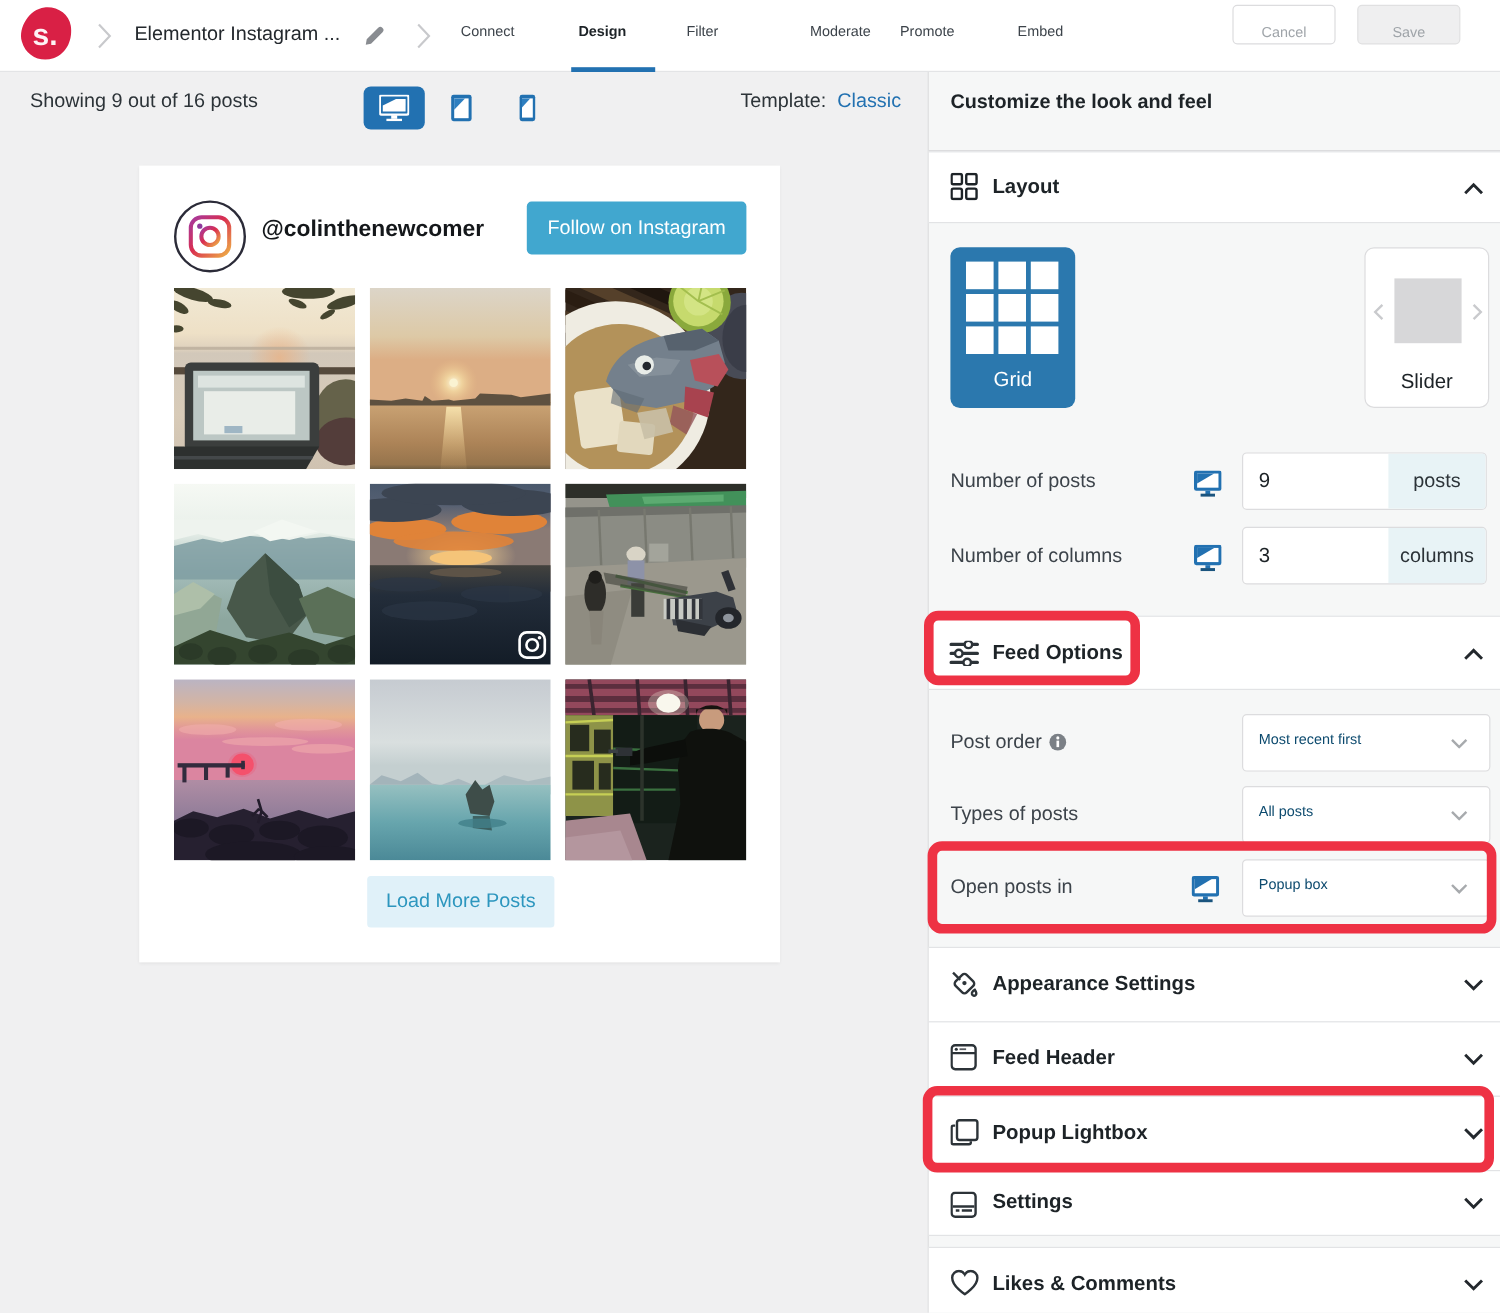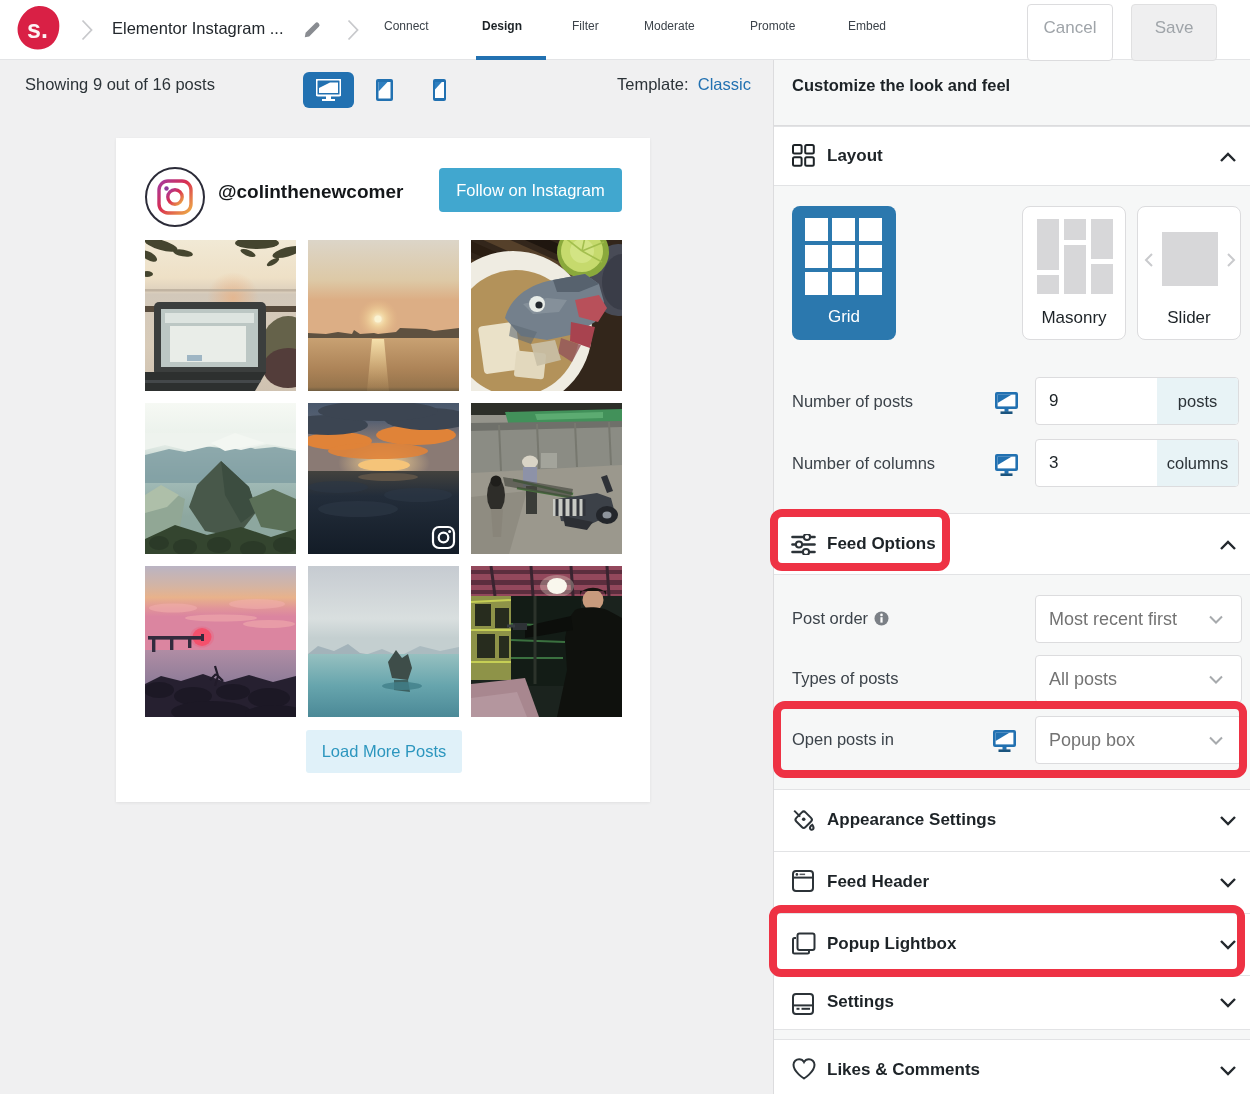--- a/index.html
+++ b/index.html
@@ -7,21 +7,21 @@
   body { font-family:"Liberation Sans", sans-serif; background:#f0f0f1; position:relative; }
   .abs { position:absolute; }
 
   
   #topbar { position:absolute; left:0; top:0; width:1250px; height:60px; background:#fff; border-bottom:1px solid #e3e4e6; z-index:20; }
   .crumb-sep { position:absolute; top:17px; }
   #doc-title { position:absolute; left:112px; top:19px; font-size:16.5px; color:#23282d; }
   .tab { position:absolute; top:19px; font-size:12px; color:#3c434a; }
   .tab.active { color:#1d2327; font-weight:bold; }
   #tab-underline { position:absolute; left:476px; top:56px; width:70px; height:4px; background:#2271b1; }
-  .topbtn { position:absolute; top:4px; height:57px; width:86px; border-radius:4px; font-size:17px; text-align:center; line-height:45px; }
+  .topbtn { position:absolute; top:4px; height:33px; width:86px; border-radius:4px; font-size:12px; text-align:center; line-height:45px; }
   #btn-cancel { left:1027px; background:#fff; border:1px solid #dcdcde; color:#9fa4a9; }
   #btn-save { left:1131px; background:#efeff0; border:1px solid #e0e0e1; color:#9fa4a9; }
 
   
   #showing { position:absolute; left:25px; top:75px; font-size:16.5px; color:#2c3338; }
   #dev-desktop { position:absolute; left:303px; top:72px; width:51px; height:36px; background:#2271b1; border-radius:6px; }
   #template-label { position:absolute; top:75px; left:617px; font-size:16.5px; color:#2c3338; }
 
   
   #card { position:absolute; left:116px; top:138px; width:534px; height:664px; background:#fff; box-shadow:0 1px 3px rgba(0,0,0,.07); }
@@ -35,21 +35,21 @@
   #sidebar { position:absolute; left:773px; top:60px; width:477px; height:1034px; background:#f6f7f7; border-left:1px solid #dcdcde; }
   .sb { position:absolute; }
   .sec-row { position:absolute; left:0; width:477px; background:#fff; border-top:1px solid #e2e3e5; border-bottom:1px solid #e2e3e5; }
   .sec-title { position:absolute; left:53px; font-size:17px; font-weight:bold; color:#1d2327; }
   .sec-icon { position:absolute; left:18px; }
   .chev { position:absolute; left:445px; }
   .field-label { position:absolute; left:18px; font-size:16.5px; color:#3c434a; }
   .numbox { position:absolute; left:261px; width:204px; height:48px; background:#fff; border:1px solid #dcdcde; border-radius:4px; display:flex; overflow:hidden; }
   .numbox .val { flex:1; font-size:17px; color:#1d2327; padding:13px 0 0 13px; }
   .numbox .suffix { width:81px; background:#e8f3f6; font-size:16.5px; color:#2c3338; text-align:center; line-height:46px; }
-  .selbox { position:absolute; left:261px; width:207px; height:48px; background:#fff; border:1px solid #dcdcde; border-radius:4px; font-size:18px; color:#737373; padding:13px 0 0 13px; }
+  .selbox { position:absolute; left:261px; width:207px; height:48px; background:#fff; border:1px solid #dcdcde; border-radius:4px; font-size:12px; color:#0c4a6e; padding:13px 0 0 13px; }
   .redbox { position:absolute; border:8px solid #ee3244; border-radius:12px; z-index:10; }
   .lay-card { position:absolute; top:146px; width:104px; height:134px; background:#fff; border:1px solid #dcdcde; border-radius:8px; }
   .lay-label { position:absolute; width:100%; text-align:center; top:101px; font-size:17px; color:#1d2327; }
 </style>
 </head>
 <body>
 
 <div id="topbar">
   <svg class="abs" style="left:15px;top:5px" width="47" height="47" viewBox="0 0 47 47">
     <path d="M22 1.2 C32.5 0 42.5 6.5 44 16.5 C45.6 27 41.5 39.5 29.5 43.5 C18.5 47.2 6.5 41.5 3.2 29.5 C0 18 9.5 2.6 22 1.2 Z" fill="#d92045"></path>
@@ -61,21 +61,21 @@
   <div id="doc-title">Elementor Instagram ...</div>
   <svg class="abs" style="left:303px;top:20px" width="19" height="19" viewBox="0 0 19 19">
       <path d="M1.8 17.2 L2.6 12.8 L12.2 3.2 A2.4 2.4 0 0 1 15.6 3.2 L15.8 3.4 A2.4 2.4 0 0 1 15.8 6.8 L6.2 16.4 L1.8 17.2 Z" fill="#898c91"></path>
     </svg>
   <svg class="crumb-sep" style="left:347px;top:19px" width="13" height="22" viewBox="0 0 13 22">
       <polyline points="1.5,1.5 10.5,11 1.5,20.5" fill="none" stroke="#c8c9cc" stroke-width="1.8"></polyline>
     </svg>
   <div class="tab" style="left:384px">Connect</div>
   <div class="tab active" style="left:482px">Design</div>
   <div class="tab" style="left:572px">Filter</div>
-  <div class="tab" style="left:644px">Moderate</div>
+  <div class="tab" style="left:675px">Moderate</div>
   <div class="tab" style="left:750px">Promote</div>
   <div class="tab" style="left:848px">Embed</div>
   <div id="tab-underline"></div>
   <div class="topbtn" id="btn-cancel">Cancel</div>
   <div class="topbtn" id="btn-save">Save</div>
 </div>
 
 <div id="showing">Showing 9 out of 16 posts</div>
 <div id="dev-desktop">
   <svg class="abs" style="left:13px;top:7px" width="25" height="22" viewBox="0 0 25 22">
@@ -493,29 +493,20 @@
         <div style="background:#fff"></div>
       <div style="background:#fff"></div>
         <div style="background:#fff"></div>
         <div style="background:#fff"></div>
       <div style="background:#fff"></div>
         <div style="background:#fff"></div>
         <div style="background:#fff"></div>
     </div>
     <div class="lay-label" style="color:#fff">Grid</div>
   </div>
-  <div class="lay-card" style="left:248px">
-    <div class="abs" style="left:14px;top:12px;width:22px;height:51px;background:#d7d7d9"></div>
-    <div class="abs" style="left:14px;top:68px;width:22px;height:19px;background:#d7d7d9"></div>
-    <div class="abs" style="left:41px;top:12px;width:22px;height:21px;background:#d7d7d9"></div>
-    <div class="abs" style="left:41px;top:38px;width:22px;height:49px;background:#d7d7d9"></div>
-    <div class="abs" style="left:68px;top:12px;width:22px;height:40px;background:#d7d7d9"></div>
-    <div class="abs" style="left:68px;top:57px;width:22px;height:30px;background:#d7d7d9"></div>
-    <div class="lay-label">Masonry</div>
-  </div>
   <div class="lay-card" style="left:363px">
     <div class="abs" style="left:24px;top:25px;width:56px;height:54px;background:#d7d7d9"></div>
     <svg class="abs" style="left:6px;top:45px" width="10" height="16" viewBox="0 0 10 16">
         <polyline points="8,2 2,8 8,14" fill="none" stroke="#c9cacd" stroke-width="2"></polyline>
       </svg>
     <svg class="abs" style="left:88px;top:45px" width="10" height="16" viewBox="0 0 10 16">
         <polyline points="2,2 8,8 2,14" fill="none" stroke="#c9cacd" stroke-width="2"></polyline>
       </svg>
     <div class="lay-label">Slider</div>
   </div>

